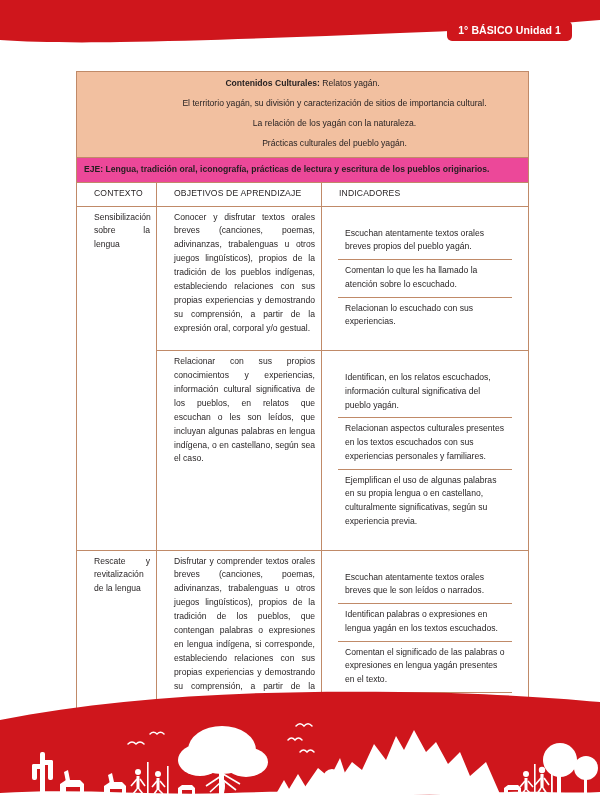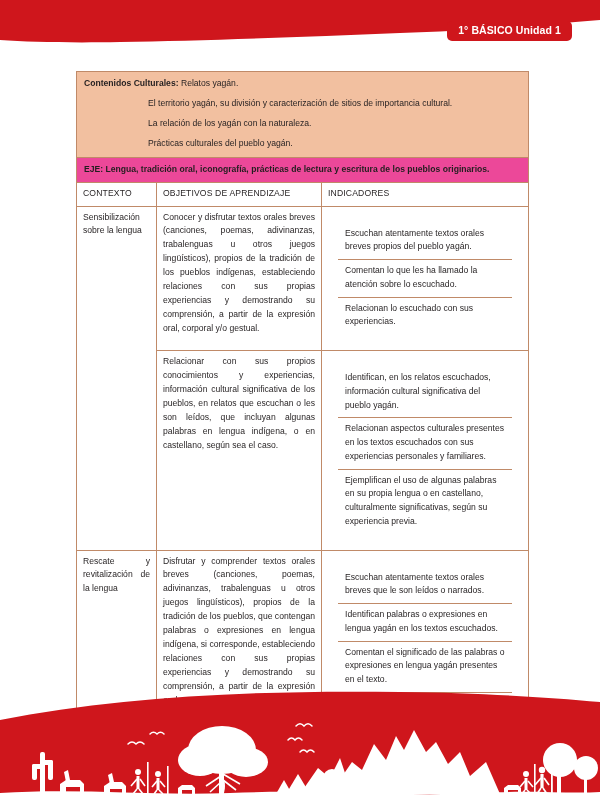--- a/index.html
+++ b/index.html
@@ -57,30 +57,31 @@
     width: 452px;
   }
   table.grid {
     width: 452px;
     border-collapse: collapse;
     table-layout: fixed;
   }
   table.grid td {
     border: 1px solid #c08a68;
     vertical-align: top;
-    padding: 4px 6px 5px 6px;
+    padding: 4px 6px 5px 17px;
     font-size: 8.6px;
     line-height: 1.62;
   }
 
   
   .banner {
     background: #f2c0a0;
     font-size: 8.8px;
     padding: 5px 7px 6px 7px !important;
+    text-align: center;
   }
   .banner .lead { font-weight: 700; }
   .banner .sub {
     display: block;
     margin-left: 64px;
     margin-top: 6px;
   }
   .eje {
     background: #ec4899;
     font-weight: 700;

